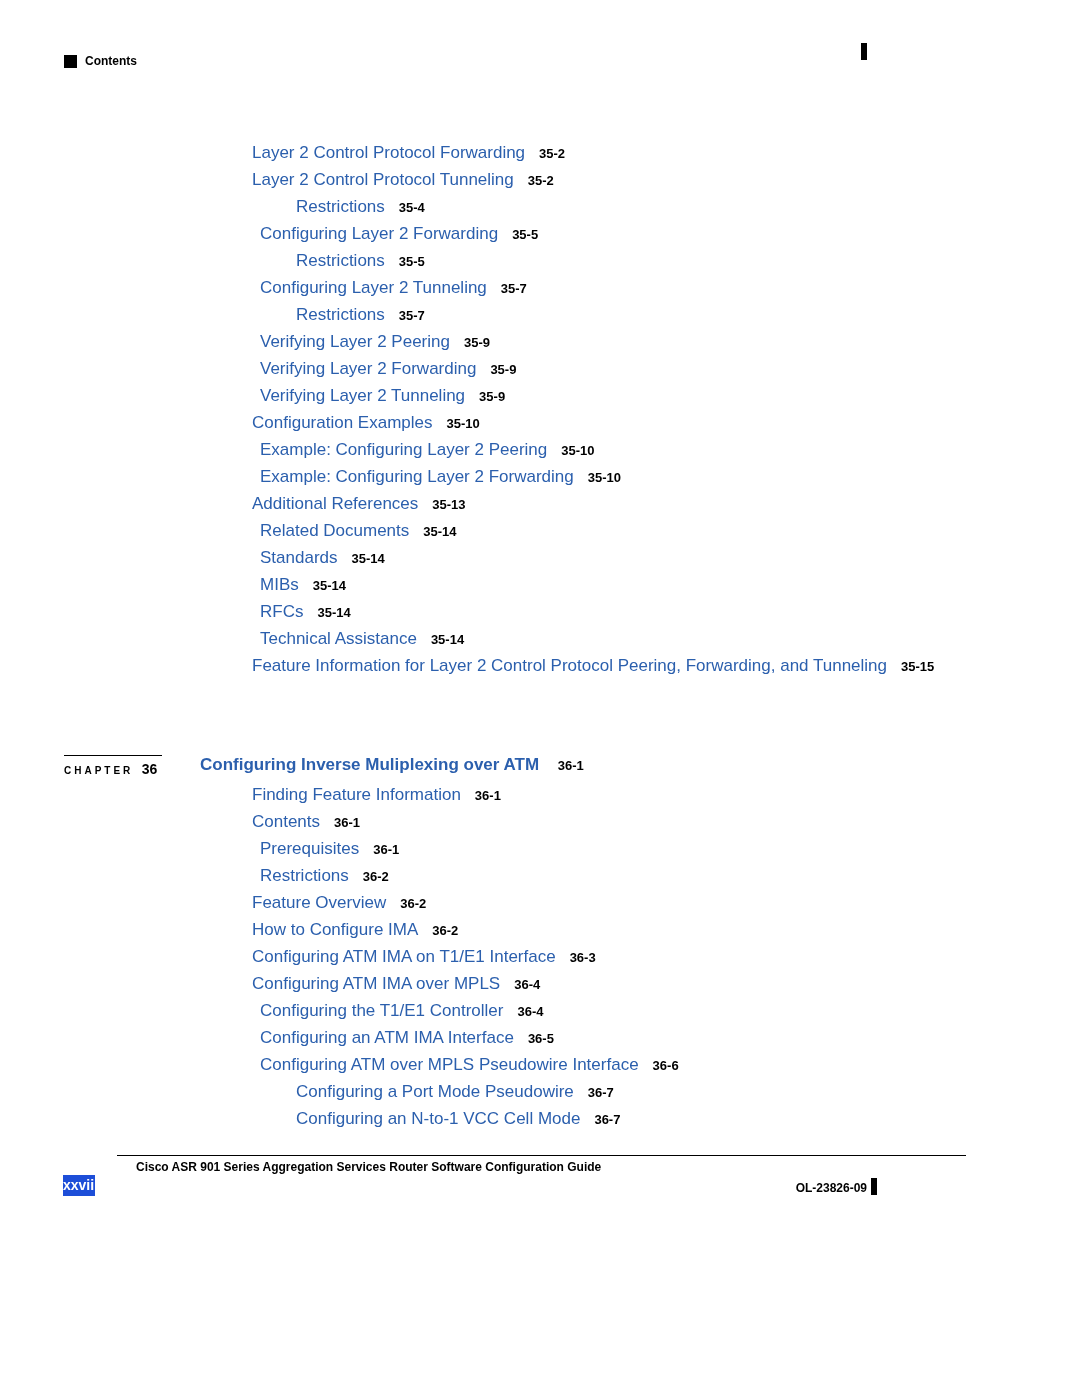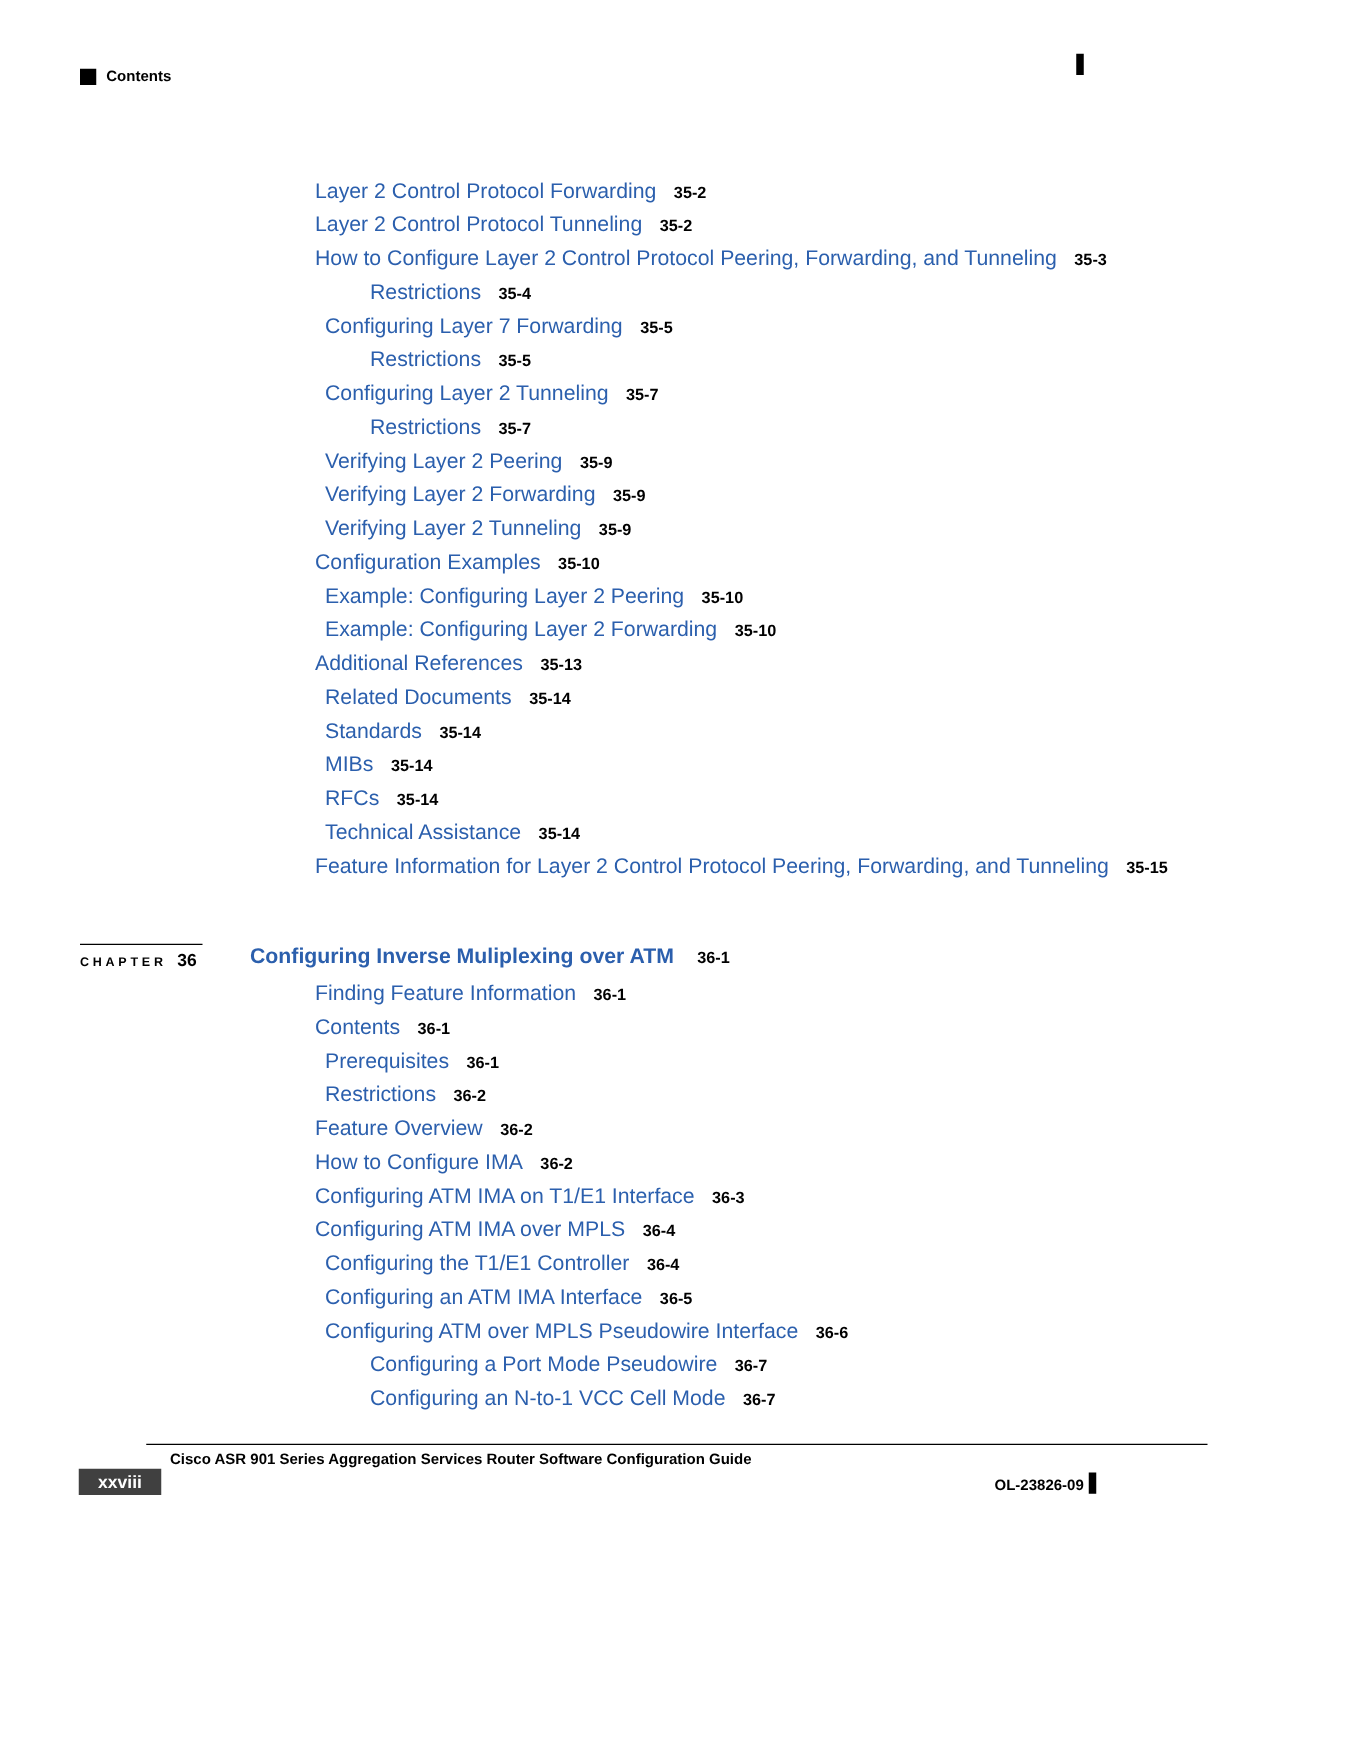--- a/index.html
+++ b/index.html
@@ -120,23 +120,23 @@
     left: 136px;
     top: 1160px;
     font-size: 12px;
     font-weight: bold;
     color: #000;
   }
   .footer-left-box {
     position: absolute;
     left: 63px;
     top: 1175px;
-    width: 66px;
+    width: 32px;
     height: 21px;
-    background: #404040;
+    background: #1d4ed8;
     color: #fff;
     font-weight: bold;
     font-size: 14px;
     text-align: center;
     line-height: 21px;
   }
   .footer-right {
     position: absolute;
     right: 213px;
     top: 1181px;
@@ -161,23 +161,22 @@
   <div class="top-rule"></div>
 
   <div class="header-bar">
     <div class="header-square"></div>
     <span class="header-text">Contents</span>
   </div>
 
   <div class="content" id="toc1">
       <div class="toc-line i1"><span class="link">Layer 2 Control Protocol Forwarding</span><span class="pg">35-2</span></div>
       <div class="toc-line i1"><span class="link">Layer 2 Control Protocol Tunneling</span><span class="pg">35-2</span></div>
-      <div class="toc-line i1"><span class="link">How to Configure Layer 2 Control Protocol Peering, Forwarding, and Tunneling</span><span class="pg">35-3</span></div>
       <div class="toc-line i3"><span class="link">Restrictions</span><span class="pg">35-4</span></div>
-      <div class="toc-line i2"><span class="link">Configuring Layer 7 Forwarding</span><span class="pg">35-5</span></div>
+      <div class="toc-line i2"><span class="link">Configuring Layer 2 Forwarding</span><span class="pg">35-5</span></div>
       <div class="toc-line i3"><span class="link">Restrictions</span><span class="pg">35-5</span></div>
       <div class="toc-line i2"><span class="link">Configuring Layer 2 Tunneling</span><span class="pg">35-7</span></div>
       <div class="toc-line i3"><span class="link">Restrictions</span><span class="pg">35-7</span></div>
       <div class="toc-line i2"><span class="link">Verifying Layer 2 Peering</span><span class="pg">35-9</span></div>
       <div class="toc-line i2"><span class="link">Verifying Layer 2 Forwarding</span><span class="pg">35-9</span></div>
       <div class="toc-line i2"><span class="link">Verifying Layer 2 Tunneling</span><span class="pg">35-9</span></div>
       <div class="toc-line i1"><span class="link">Configuration Examples</span><span class="pg">35-10</span></div>
       <div class="toc-line i2"><span class="link">Example: Configuring Layer 2 Peering</span><span class="pg">35-10</span></div>
       <div class="toc-line i2"><span class="link">Example: Configuring Layer 2 Forwarding</span><span class="pg">35-10</span></div>
       <div class="toc-line i1"><span class="link">Additional References</span><span class="pg">35-13</span></div>

